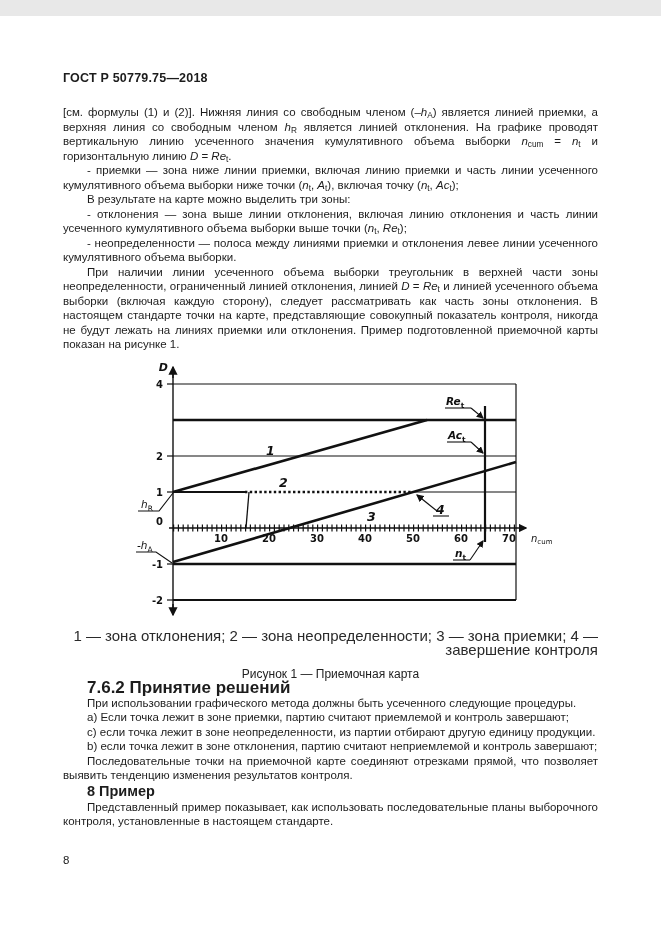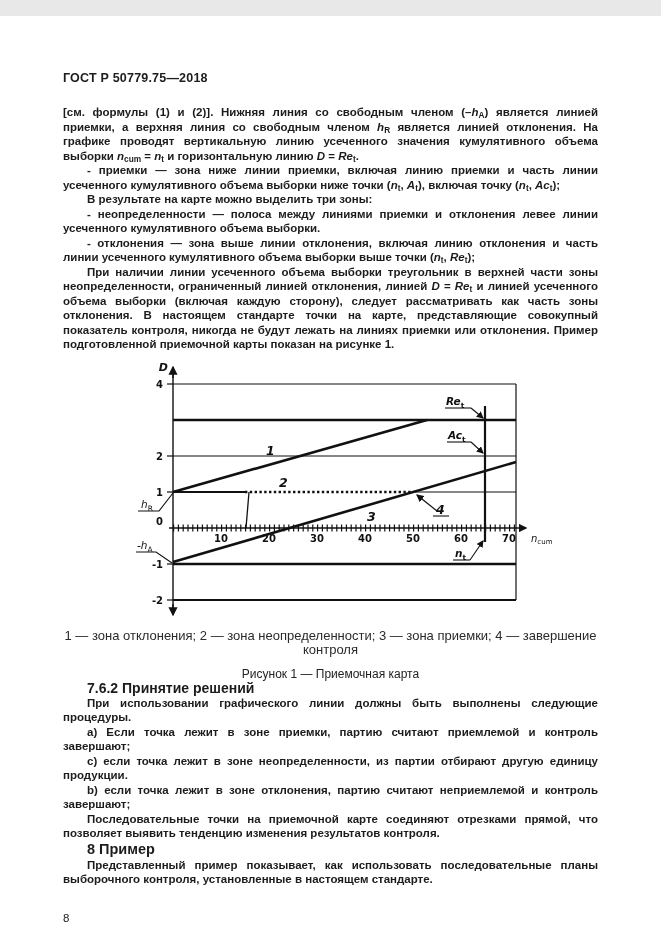--- a/index.html
+++ b/index.html
@@ -13,45 +13,45 @@
     font-family:"Liberation Sans", sans-serif;
     color:#1c1c1c;
     overflow:hidden;
   }
   .doc-header{
     font-size:12.5px;
     font-weight:bold;
     letter-spacing:.2px;
   }
   .body-text{margin-top:20px;font-size:11.5px;line-height:14.5px;}
-  .body-text p{margin:0;text-align:justify;font-weight:bold;}
+  .body-text p{margin:0;text-align:justify;}
   .body-text p.indent{text-indent:24px;}
   sub{font-size:.72em;vertical-align:-0.25em;line-height:0;}
   i{font-style:italic;}
   .subsection-heading{
     margin:13px 0 0 0;
     text-indent:24px;
     font-weight:bold;
-    font-size:14px;
+    font-size:17px;
     line-height:14.5px;
     text-align:left;
   }
   .section-heading{
     margin:17px 0 10px 0;
     text-indent:24px;
     font-weight:bold;
     font-size:14.5px;
     line-height:17px;
     text-align:right;
   }
   .figure-block{margin-top:6px;}
   .figure-block svg{display:block;margin-left:70px;}
   .figure-legend{
-    text-align:center;
-    font-size:13px;
+    text-align:right;
+    font-size:15px;
     color:#2a2a2a;
     margin-top:3px;
   }
   .figure-title{
     text-align:center;
     font-size:12px;
     color:#222;
     margin-top:9px;
   }
   .page-number{
@@ -66,22 +66,22 @@
 <body>
 
 <div class="page">
 
   <div class="doc-header">ГОСТ Р 50779.75—2018</div>
 
   <div class="body-text">
     <p>[см. формулы (1) и (2)]. Нижняя линия со свободным членом (–<i>h</i><sub>A</sub>) является линией приемки, а верхняя линия со свободным членом <i>h</i><sub>R</sub> является линией отклонения. На графике проводят вертикальную линию усеченного значения кумулятивного объема выборки <i>n</i><sub>cum</sub> = <i>n</i><sub>t</sub> и горизонтальную линию <i>D</i> = <i>Re</i><sub>t</sub>.</p>
     <p class="indent">- приемки — зона ниже линии приемки, включая линию приемки и часть линии усеченного кумулятивного объема выборки ниже точки (<i>n</i><sub>t</sub>, <i>A</i><sub>t</sub>), включая точку (<i>n</i><sub>t</sub>, <i>Ac</i><sub>t</sub>);</p>
     <p class="indent">В результате на карте можно выделить три зоны:</p>
+    <p class="indent">- отклонения — зона выше линии отклонения, включая линию отклонения и часть линии усеченного кумулятивного объема выборки выше точки (<i>n</i><sub>t</sub>, <i>Re</i><sub>t</sub>);</p>
     <p class="indent">- неопределенности — полоса между линиями приемки и отклонения левее линии усеченного кумулятивного объема выборки.</p>
-    <p class="indent">- отклонения — зона выше линии отклонения, включая линию отклонения и часть линии усеченного кумулятивного объема выборки выше точки (<i>n</i><sub>t</sub>, <i>Re</i><sub>t</sub>);</p>
     <p class="indent">При наличии линии усеченного объема выборки треугольник в верхней части зоны неопределенности, ограниченный линией отклонения, линией <i>D</i> = <i>Re</i><sub>t</sub> и линией усеченного объема выборки (включая каждую сторону), следует рассматривать как часть зоны отклонения. В настоящем стандарте точки на карте, представляющие совокупный показатель контроля, никогда не будут лежать на линиях приемки или отклонения. Пример подготовленной приемочной карты показан на рисунке 1.</p>
 
     <div class="figure-block">
       <svg width="430" height="268" viewBox="0 0 430 268">
         <defs>
           <marker id="arr" viewBox="0 0 10 10" refX="8.5" refY="5" markerWidth="6.5" markerHeight="6.5" orient="auto-start-reverse">
             <path d="M0,0 L10,5 L0,10 z" fill="#111"></path>
           </marker>
         </defs>
 
@@ -164,21 +164,21 @@
         <text class="txt" x="146" y="129" font-size="12.5" font-style="italic" font-weight="bold">2</text>
         <text class="txt" x="234" y="163" font-size="12.5" font-style="italic" font-weight="bold">3</text>
         <text class="txt" x="303" y="156" font-size="12.5" font-style="italic" font-weight="bold">4</text>
       </svg>
 
       <div class="figure-legend">1 — зона отклонения; 2 — зона неопределенности; 3 — зона приемки; 4 — завершение контроля</div>
       <div class="figure-title">Рисунок 1 — Приемочная карта</div>
     </div>
 
     <p class="subsection-heading">7.6.2 Принятие решений</p>
-    <p class="indent">При использовании графического линии должны быть выполнены следующие процедуры.</p>
+    <p class="indent">При использовании графического метода должны быть усеченного следующие процедуры.</p>
     <p class="indent">a) Если точка лежит в зоне приемки, партию считают приемлемой и контроль завершают;</p>
     <p class="indent">c) если точка лежит в зоне неопределенности, из партии отбирают другую единицу продукции.</p>
     <p class="indent">b) если точка лежит в зоне отклонения, партию считают неприемлемой и контроль завершают;</p>
     <p class="indent">Последовательные точки на приемочной карте соединяют отрезками прямой, что позволяет выявить тенденцию изменения результатов контроля.</p>
 
     <p class="section-heading">8 Пример</p>
     <p class="indent">Представленный пример показывает, как использовать последовательные планы выборочного контроля, установленные в настоящем стандарте.</p>
 
     <div class="page-number">8</div>
   </div>

